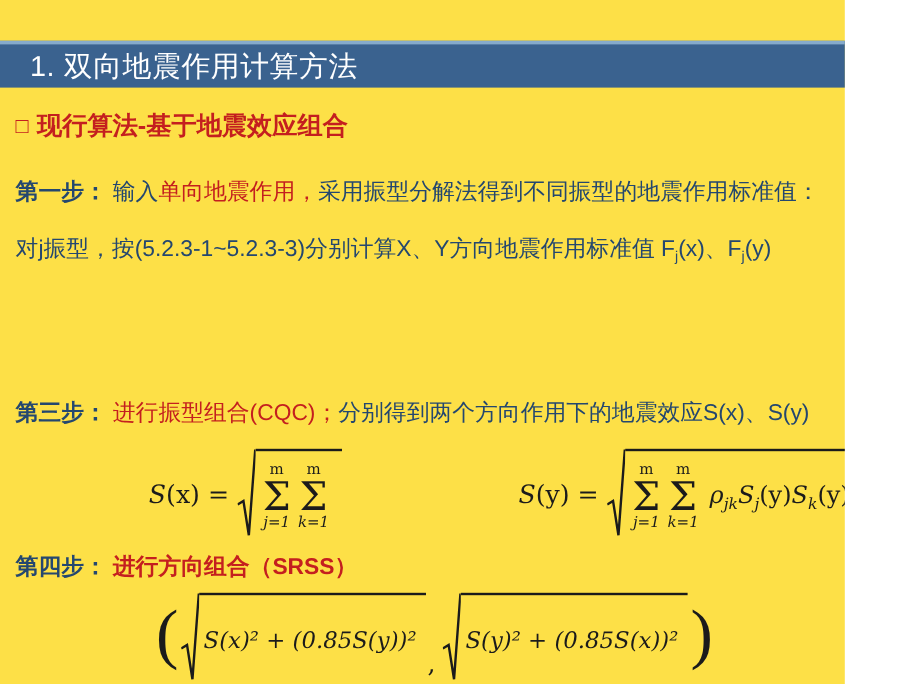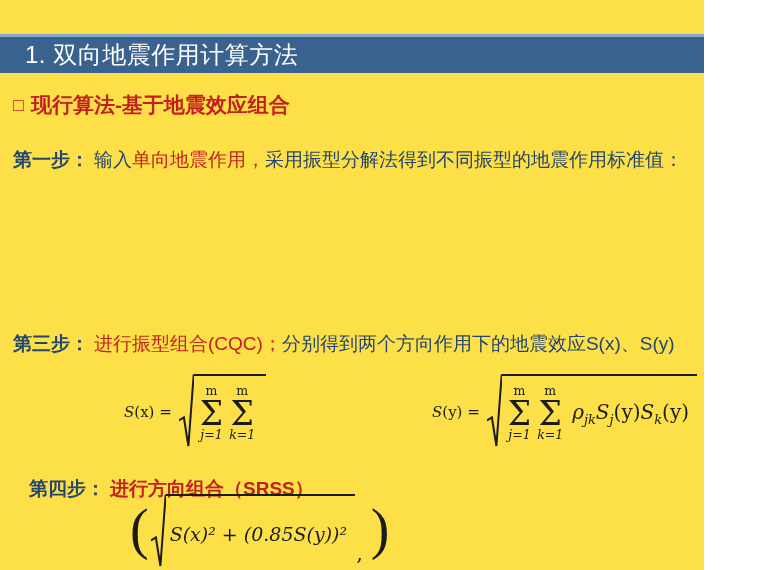--- a/index.html
+++ b/index.html
@@ -32,30 +32,30 @@
     position:absolute;left:13px;white-space:nowrap;
     font-size:19px;color:var(--navy);
   }
   .step .lbl{font-weight:bold;margin-right:5px;}
   .step .red{color:var(--red);text-align:right;}
   .step sub{font-size:.62em;}
   #step1-l1{top:147px;}
   #step1-l2{top:194px;}
   #step2-l{top:259px;}
   #step3-l{top:331px;}
-  #step4-l{top:476px;font-weight:bold;margin-left:16px;}
+  #step4-l{top:459px;font-weight:bold;}
   
   .formula{
     position:absolute;display:flex;align-items:center;
     font-family:"DejaVu Serif",serif;color:var(--ink);
   }
   #fx{top:374px;left:124px;}
   #fy{top:374px;left:432px;}
   #fsrss{top:494px;left:128px;}
-  .flhs{font-size:15px;margin-right:7px;white-space:nowrap;}
+  .flhs{font-size:21px;margin-right:7px;white-space:nowrap;}
   .flhs i{font-style:italic;}
   .sqrt{display:flex;align-items:stretch;}
   .rad{width:15px;flex:none;display:block;}
   .sqrt-body{
     border-top:2px solid var(--ink);
     display:flex;align-items:center;
     padding:4px 8px 2px 3px;
   }
   .sum{display:flex;flex-direction:column;align-items:center;line-height:1;margin:0 3px;}
   .sum-top{font-size:12.5px;}
@@ -85,20 +85,23 @@
 
   <div class="heading">
     <span class="bullet">□</span>
     <span>现行算法-基于地震效应组合</span>
   </div>
 
   <div class="step" id="step1-l1">
     <span class="lbl">第一步：</span><span>输入</span><span class="red">单向地震作用，</span><span>采用振型分解法得到不同振型的地震作用标准值：</span>
   </div>
 
+  <div class="step" id="step1-l2">
+    <span>对j振型，按(5.2.3-1~5.2.3-3)分别计算X、Y方向地震作用标准值 F</span><sub>j</sub><span>(x)、F</span><sub>j</sub><span>(y)</span>
+  </div>
 
 
   <div class="step" id="step3-l">
     <span class="lbl">第三步：</span><span class="red">进行振型组合(CQC)；</span><span>分别得到两个方向作用下的地震效应S(x)、S(y)</span>
   </div>
 
   <div class="formula" id="fx">
     <span class="flhs"><i>S</i><span>(x) =</span></span>
     <span class="sqrt">
       <svg class="rad" viewBox="0 0 20 100" preserveAspectRatio="none">
@@ -149,16 +152,24 @@
     <span class="bigparen">(</span>
     <span class="sqrt small">
       <svg class="rad" viewBox="0 0 20 100" preserveAspectRatio="none">
         <path d="M0 62 L6.5 58 L12.5 96 L19.5 2 L20 2" fill="none" stroke="#1b1b1b" stroke-width="2" vector-effect="non-scaling-stroke"></path>
       </svg>
       <span class="sqrt-body">
         <span class="term">S(x)² + (0.85S(y))²</span>
       </span>
     </span>
     <span class="comma">,</span>
+    <span class="sqrt small">
+      <svg class="rad" viewBox="0 0 20 100" preserveAspectRatio="none">
+        <path d="M0 62 L6.5 58 L12.5 96 L19.5 2 L20 2" fill="none" stroke="#1b1b1b" stroke-width="2" vector-effect="non-scaling-stroke"></path>
+      </svg>
+      <span class="sqrt-body">
+        <span class="term">S(y)² + (0.85S(x))²</span>
+      </span>
+    </span>
     <span class="bigparen">)</span>
   </div>
 
 </div>
 
 </body></html>

